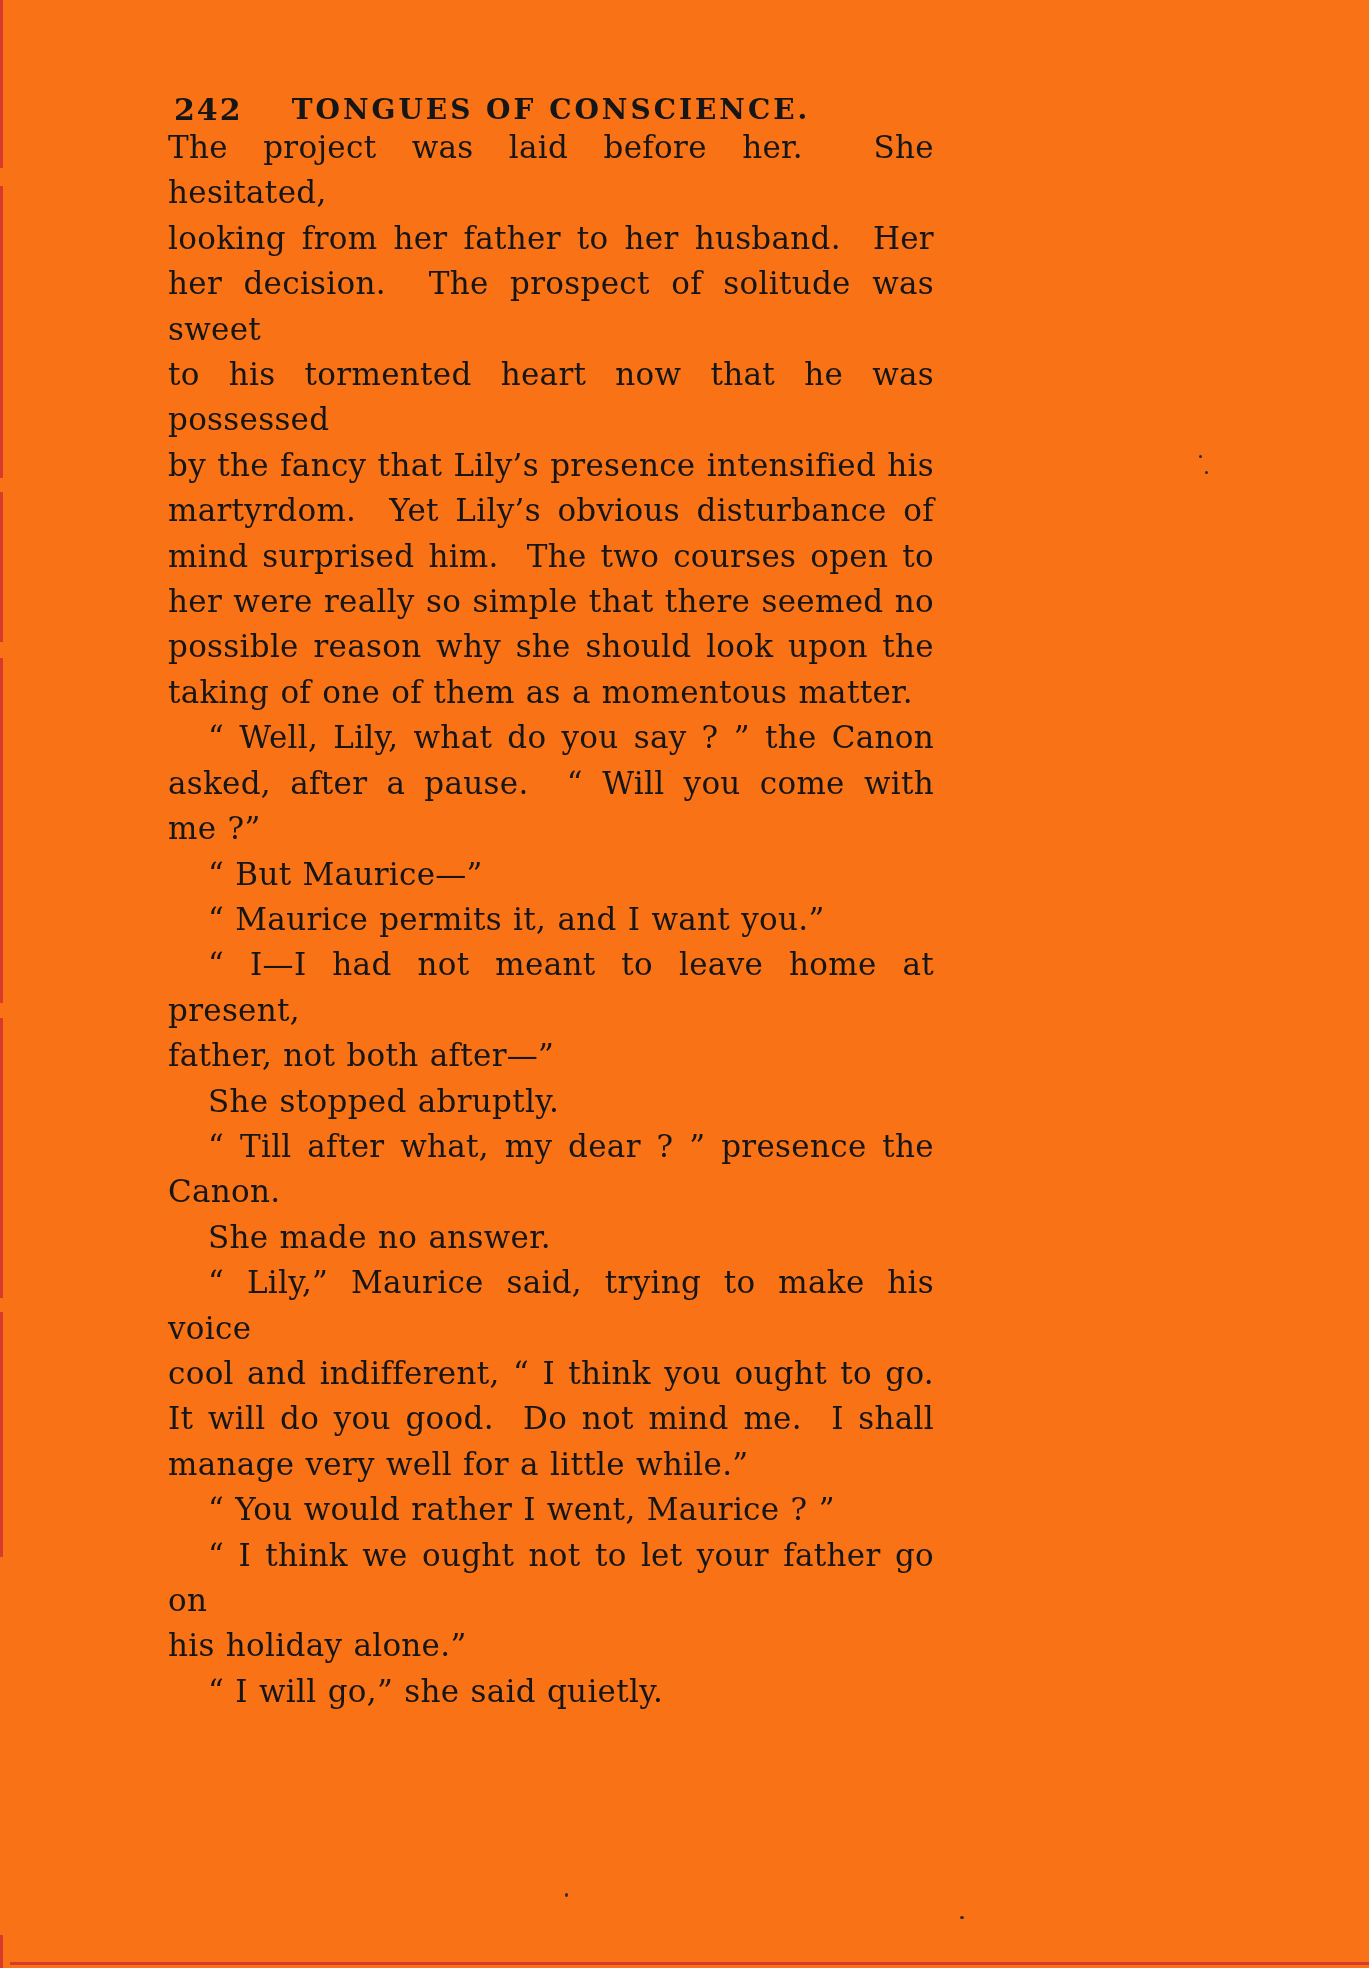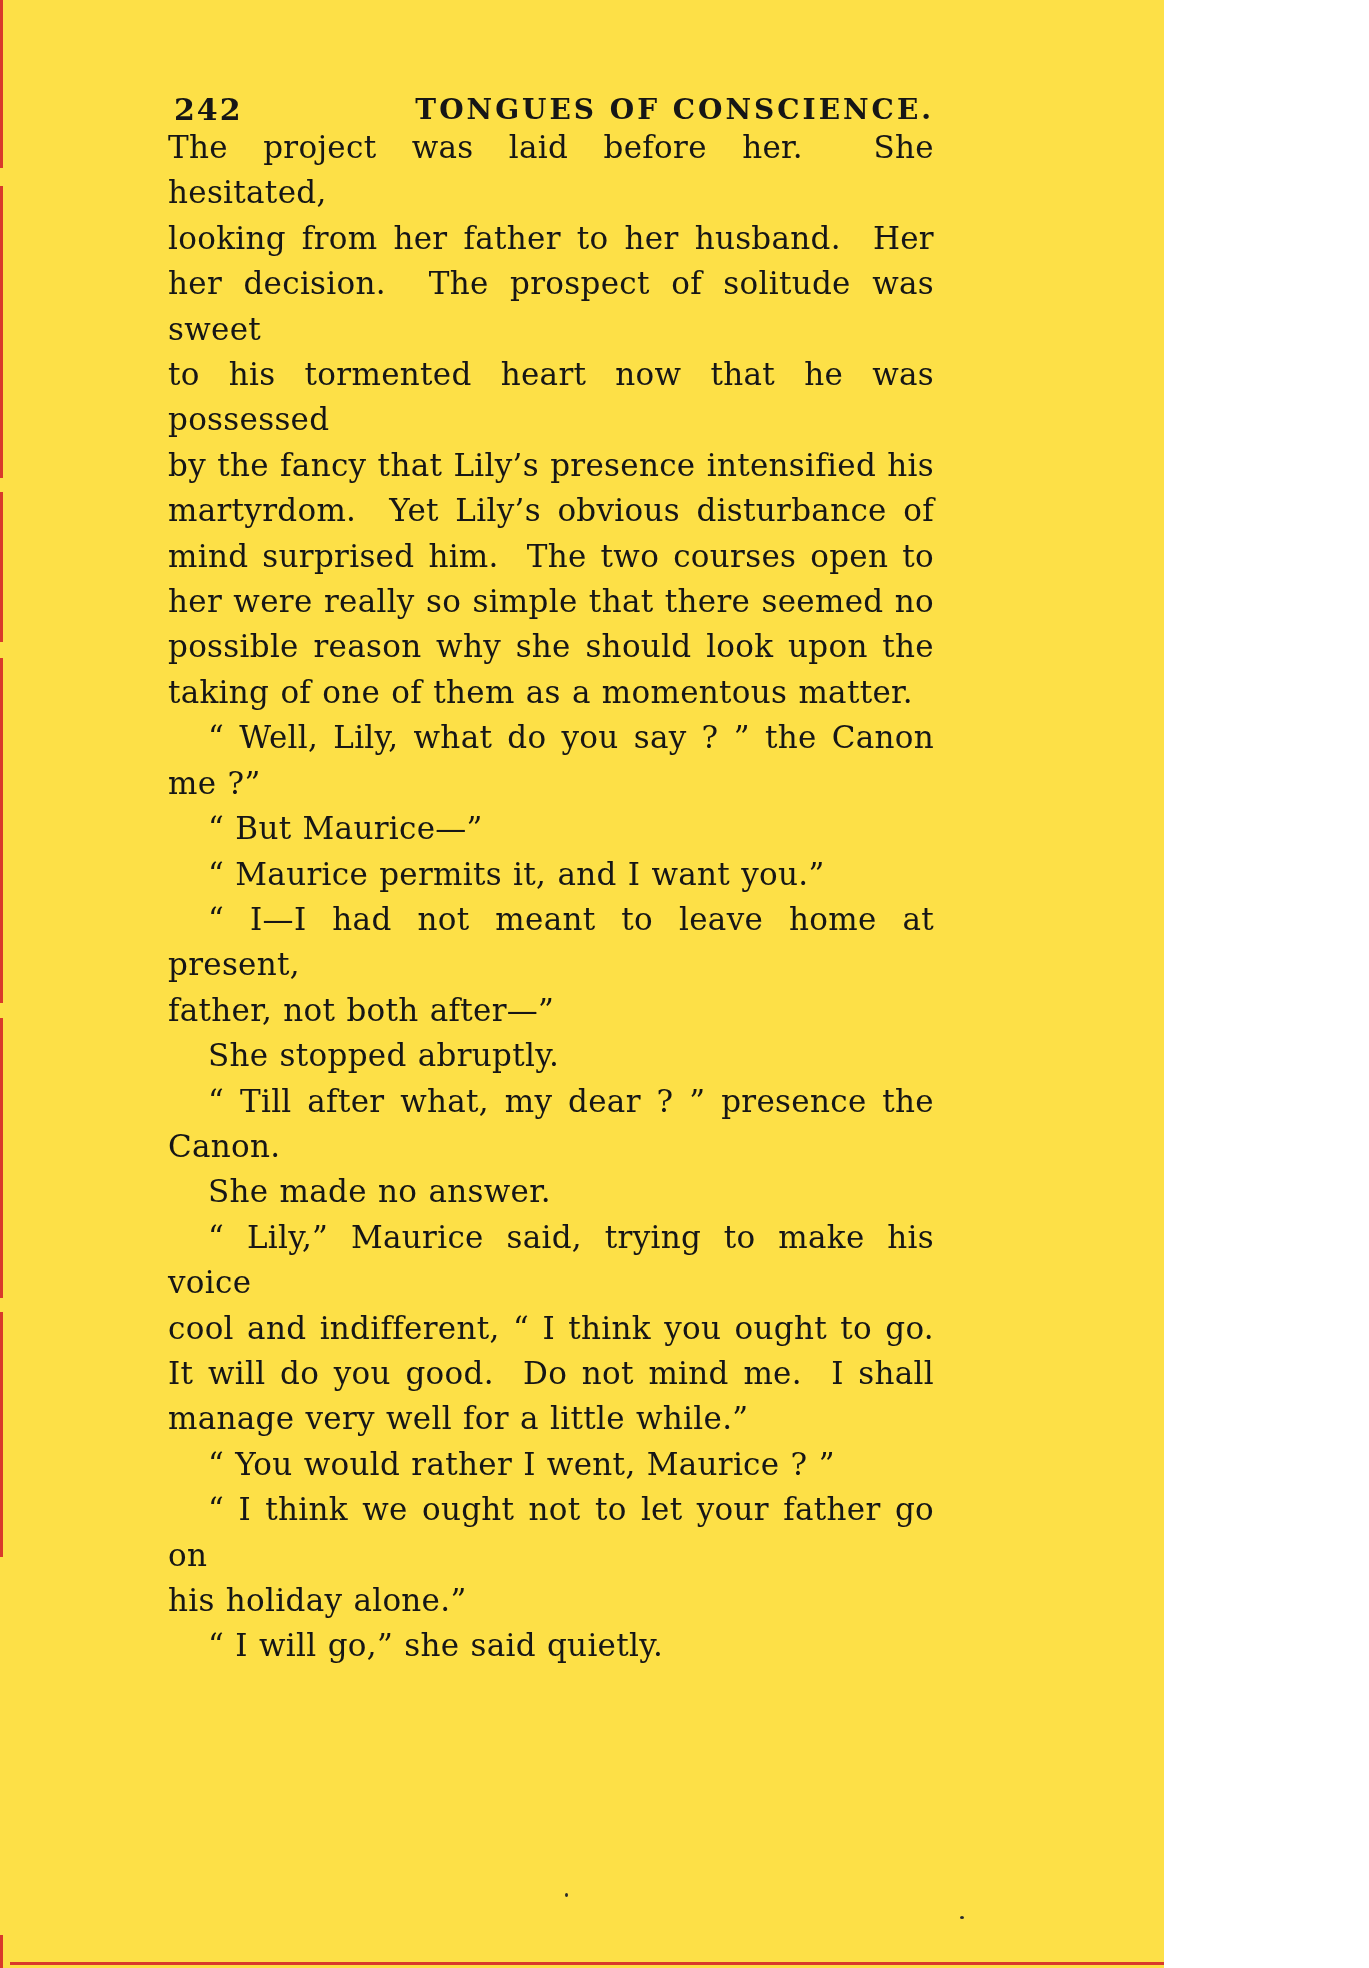--- a/index.html
+++ b/index.html
@@ -2,23 +2,23 @@
 <html><head>
 <meta charset="utf-8">
 <style>
   html, body {
     margin: 0;
     padding: 0;
     background: #ffffff;
   }
   .page {
     position: relative;
-    width: 1164px;
+    width: 1369px;
     height: 1968px;
-    background: #fde047;
+    background: #f97316;
     overflow: hidden;
     font-family: "DejaVu Serif", serif;
     color: #161616;
   }
   
   .header {
     position: absolute;
     top: 92px;
     left: 168px;
     width: 766px;
@@ -30,21 +30,21 @@
     top: 0;
     font-size: 30px;
     font-weight: bold;
     letter-spacing: 2px;
   }
   .runtitle {
     position: absolute;
     left: 0;
     top: 1px;
     width: 100%;
-    text-align: right;
+    text-align: center;
     font-size: 28px;
     font-weight: bold;
     letter-spacing: 3px;
     white-space: nowrap;
   }
   
   .bodytext {
     position: absolute;
     top: 125px;
     left: 168px;
@@ -100,20 +100,21 @@
         <div class="ln">to his tormented heart now that he was possessed</div>
         <div class="ln">by the fancy that Lily’s presence intensified his</div>
         <div class="ln">martyrdom.&nbsp; Yet Lily’s obvious disturbance of</div>
         <div class="ln">mind surprised him.&nbsp; The two courses open to</div>
         <div class="ln">her were really so simple that there seemed no</div>
         <div class="ln">possible reason why she should look upon the</div>
         <div class="ln end">taking of one of them as a momentous matter.</div>
       </div>
       <div class="p indent">
         <div class="ln">“ Well, Lily, what do you say ? ” the Canon</div>
+        <div class="ln">asked, after a pause.&nbsp; “ Will you come with</div>
         <div class="ln end">me ?”</div>
       </div>
       <div class="p indent">
         <div class="ln end">“ But Maurice—”</div>
       </div>
       <div class="p indent">
         <div class="ln end">“ Maurice permits it, and I want you.”</div>
       </div>
       <div class="p indent">
         <div class="ln">“ I—I had not meant to leave home at present,</div>

